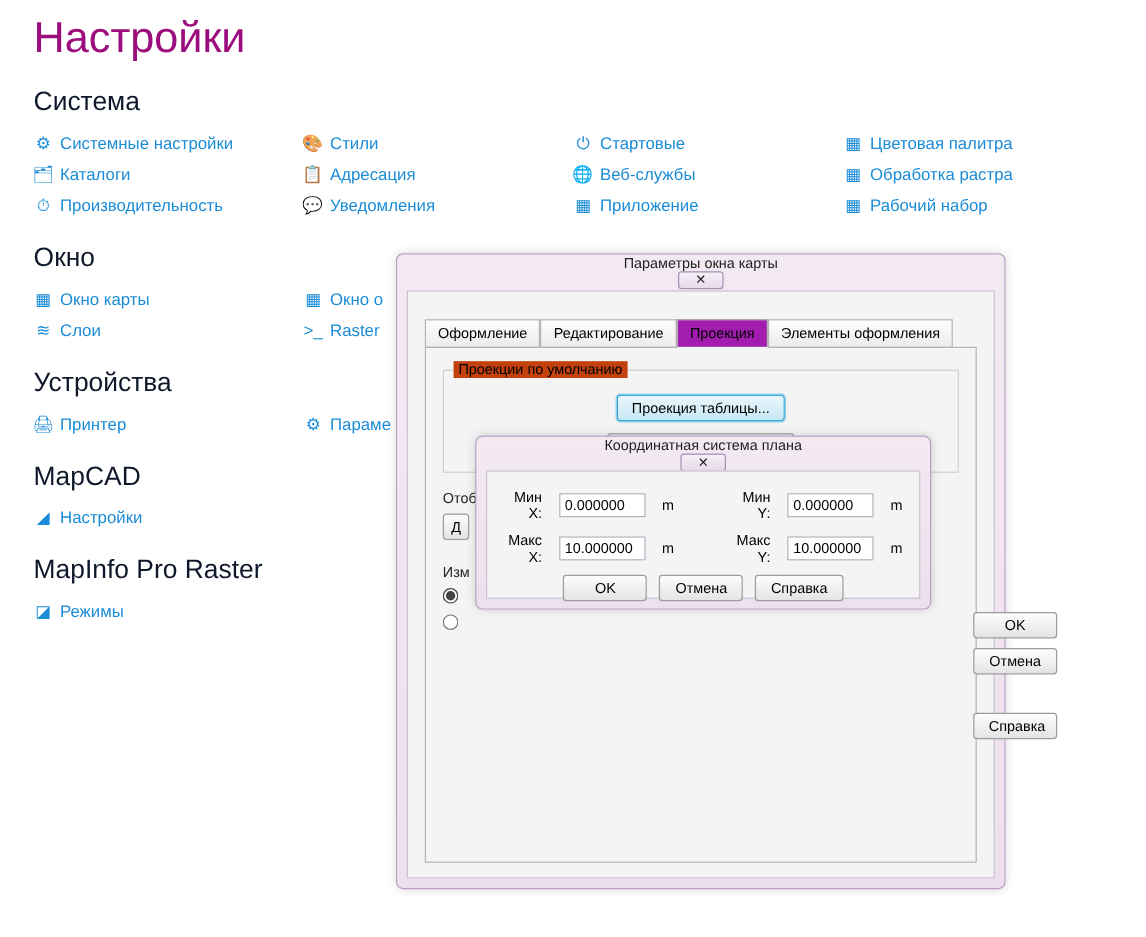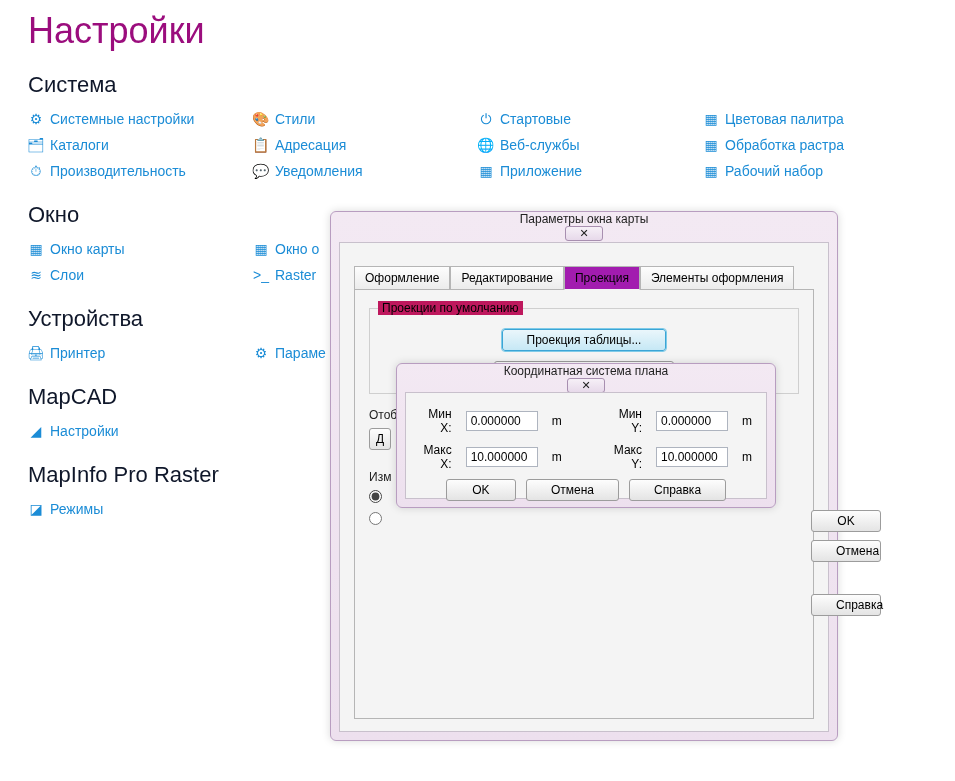--- a/index.html
+++ b/index.html
@@ -127,26 +127,26 @@
     .fieldset {
       border: 1px solid #cfcfcf;
       padding: 20px 10px 10px 10px;
       position: relative;
       margin-bottom: 14px;
     }
     .fieldset-legend {
       position: absolute;
       top: -8px;
       left: 8px;
-      background: #be185d;
+      background: #c2410c;
       padding: 0 4px;
       font-size: 12px;
     }
     .btn {
-      padding: 3px 24px;
+      padding: 3px 12px;
       border: 1px solid #9c9c9c;
       background: linear-gradient(#fdfdfd, #e4e4e4);
       border-radius: 3px;
       font-size: 12px;
       cursor: pointer;
       min-width: 70px;
     }
     .btn.highlighted {
       border: 1px solid #3ba5d6;
       outline: 1px solid #7fcbe8;

